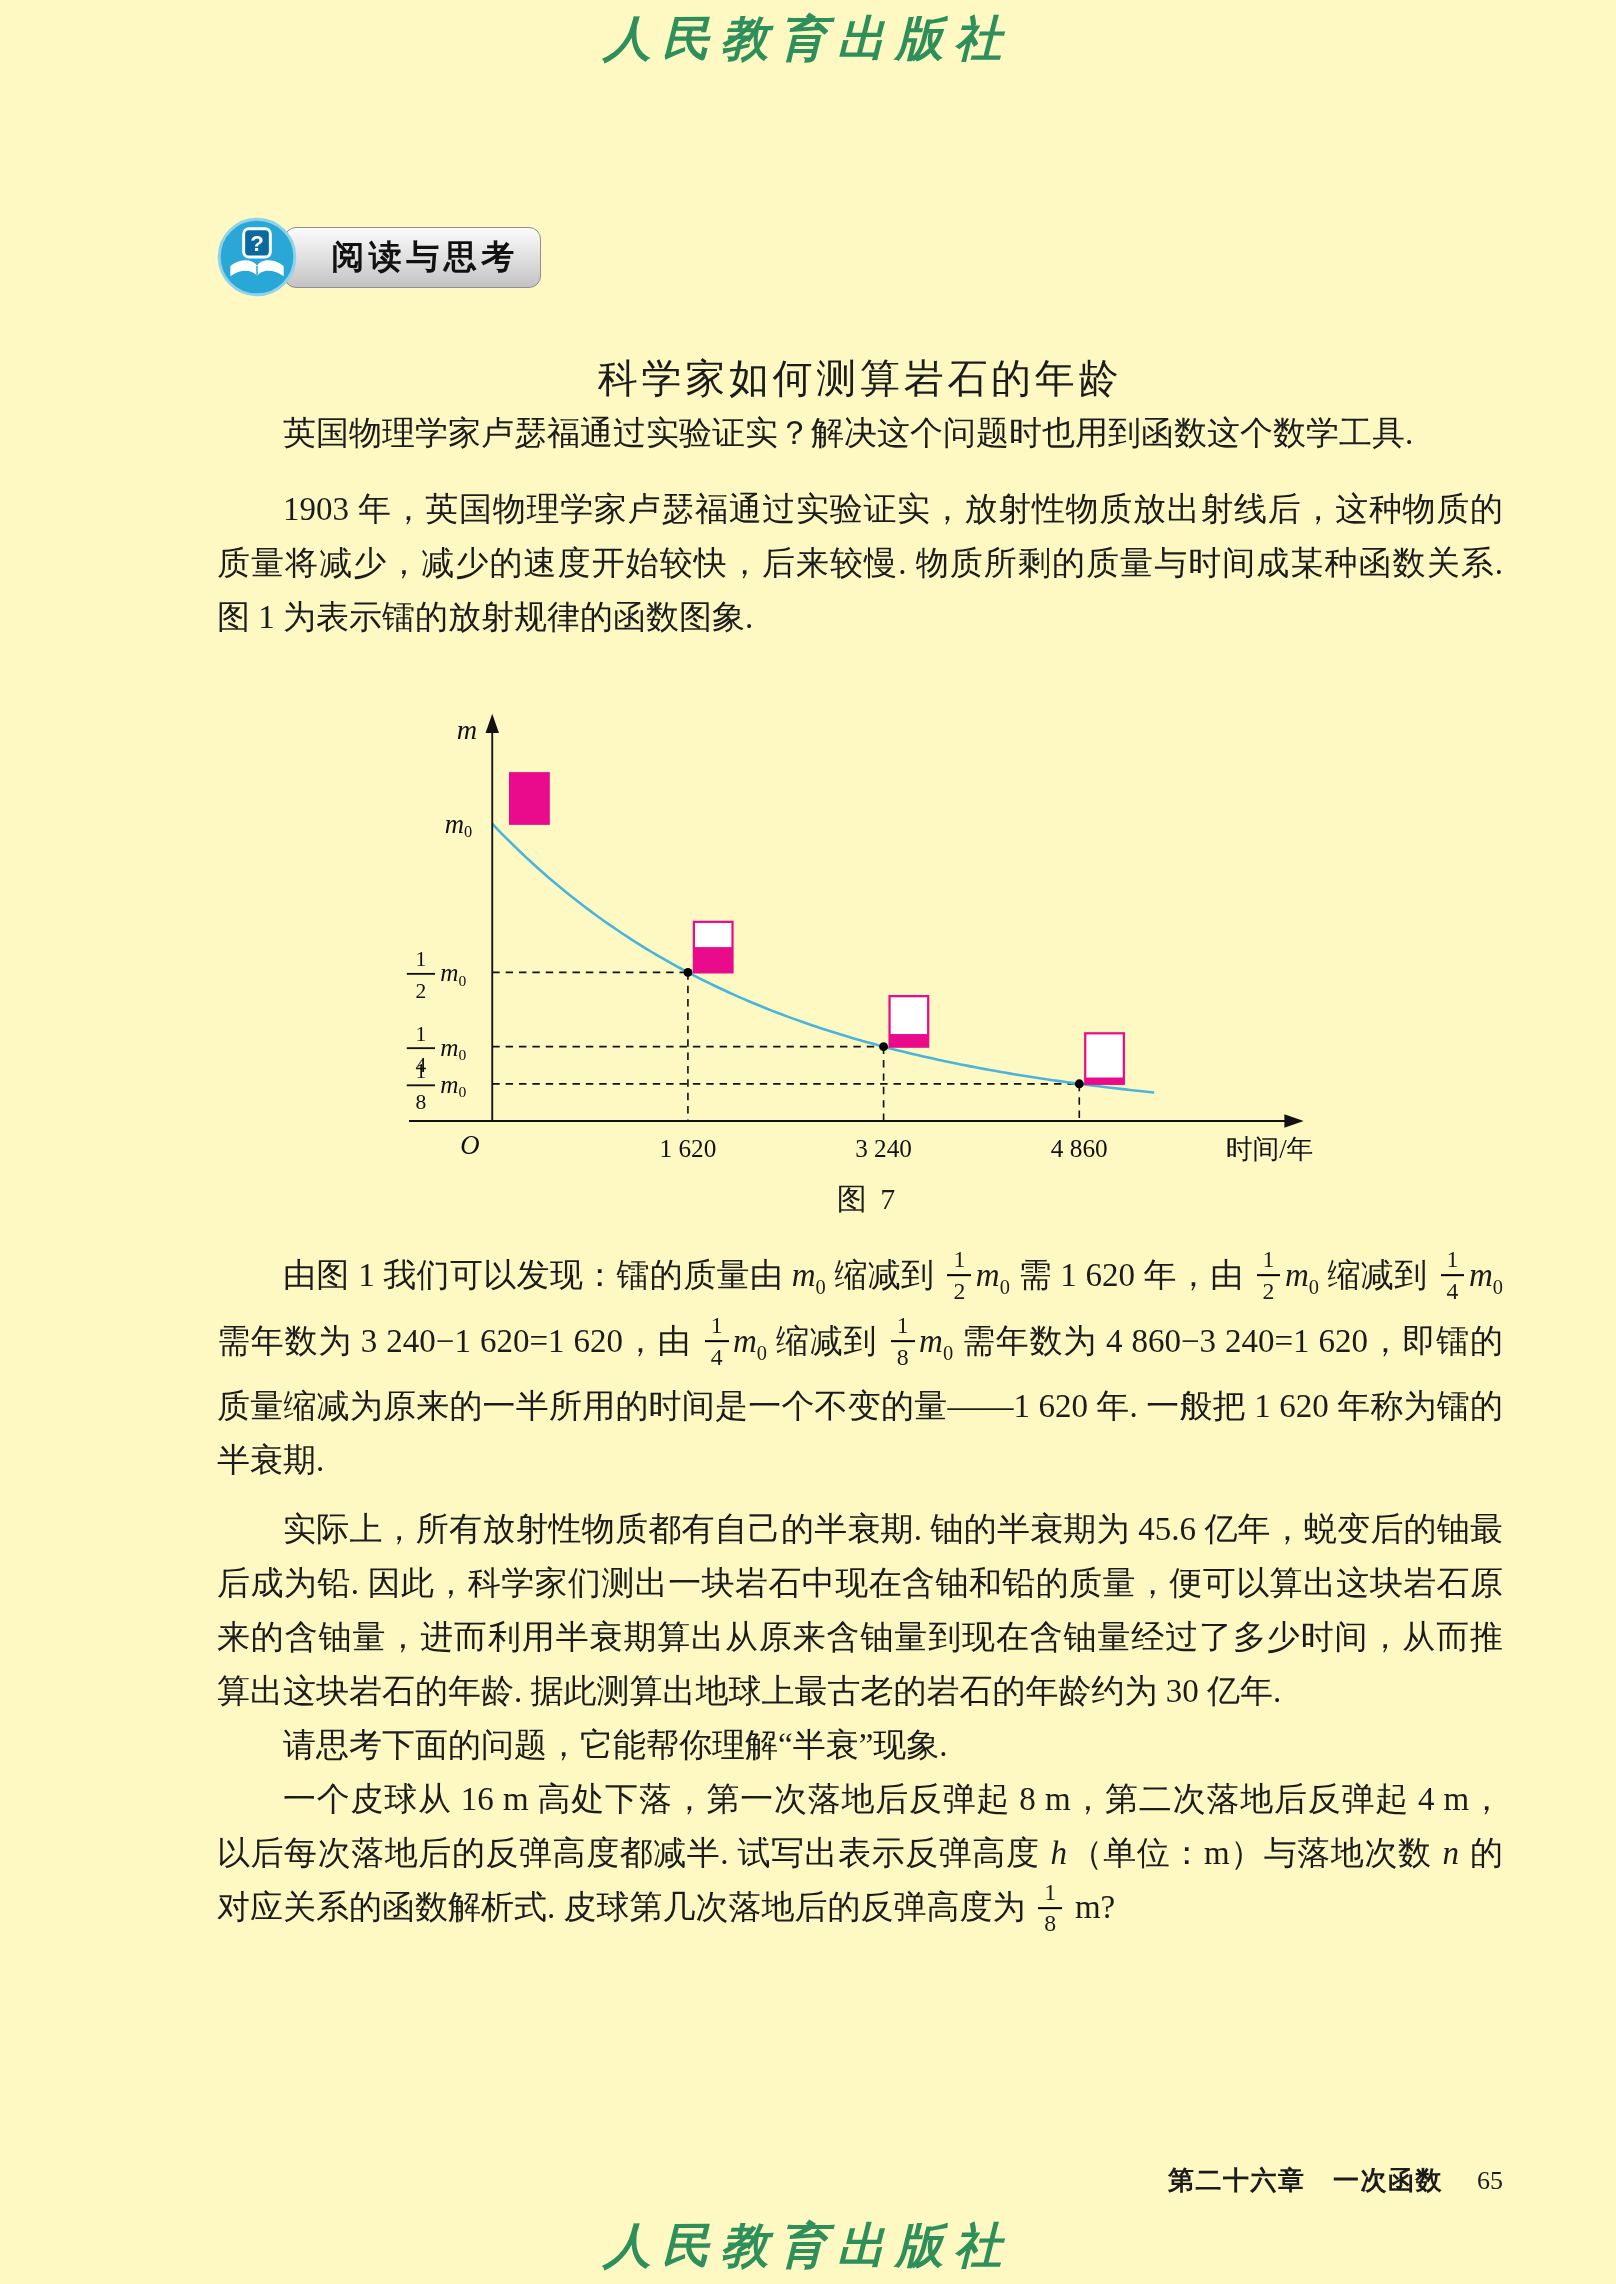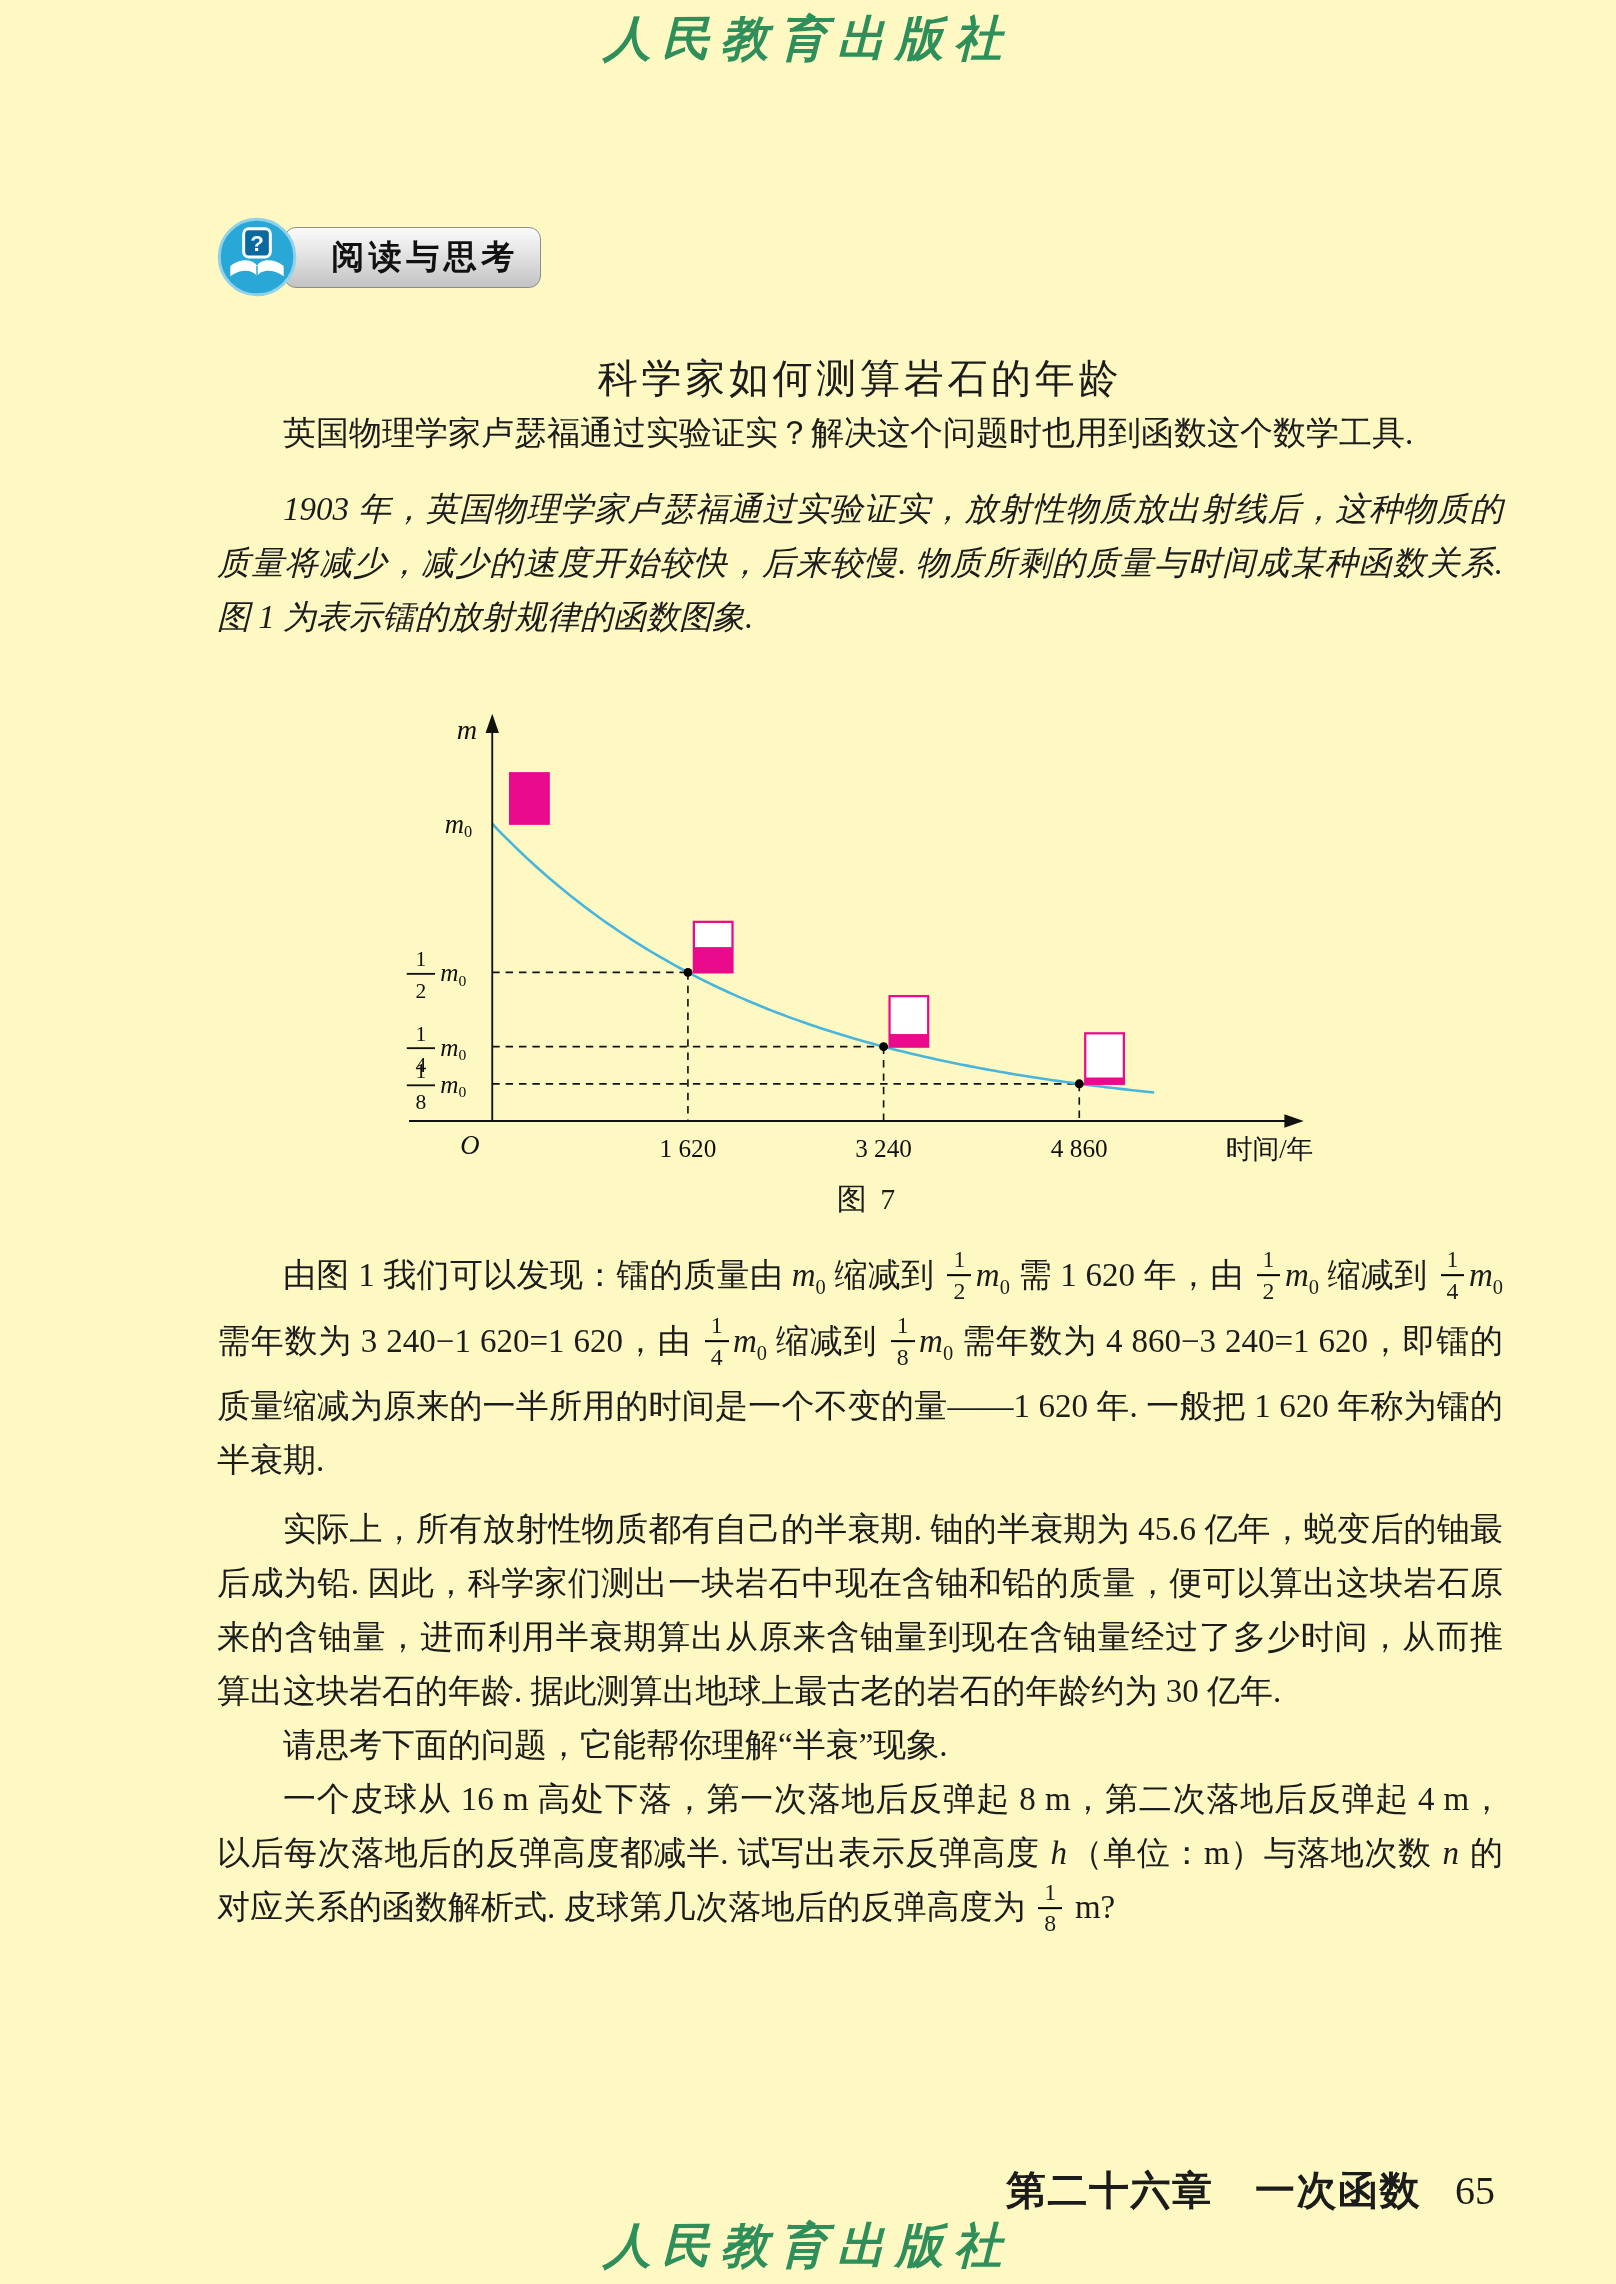--- a/index.html
+++ b/index.html
@@ -28,40 +28,40 @@
     letter-spacing:4.5px;color:#111;z-index:1;text-align:center;
   }
   
   h1.title{
     margin:52px 0 0 0;text-align:center;font-weight:normal;
     font-size:40px;letter-spacing:3.7px;
   }
   p.body{
     margin:0;font-size:33px;line-height:54px;text-align:justify;text-indent:2em;
   }
-  p.mt30{margin-top:22px;font-style:italic;}
+  p.mt30{margin-top:22px;}
   p.mt56{margin-top:28px;}
   p.mt20{margin-top:15px;}
   
   .frac{
     display:inline-block;vertical-align:middle;text-align:center;
     font-size:0.72em;line-height:1.12;margin:0 4.5px;transform:translateY(-0.12em);
     text-indent:0;
   }
   .frac .num{display:block;border-bottom:2.2px solid #000;padding:0 6px 1.5px;}
   .frac .den{display:block;padding-top:1.5px;}
   .m0 i{font-style:italic;}
   .m0 sub{font-size:0.62em;}
   i.var{font-style:italic;padding:0 2.2px;}
   
   figure.fig{margin:46px 0 0 171px;width:959px;}
   figure.fig figcaption{text-align:center;font-size:30px;margin-top:6px;letter-spacing:3px;}
   #chart svg{display:block;font-family:"Liberation Serif", serif;}
   
-  .footer{position:absolute;top:2163px;right:121px;font-size:40px;white-space:nowrap;margin-left:40px;}
+  .footer{position:absolute;top:2163px;right:113px;font-size:26px;white-space:nowrap;margin-left:40px;}
   .footer .chapter{font-weight:bold;letter-spacing:1.5px;}
   .footer .pagenum{margin-left:34px;}
 </style>
 </head>
 <body>
 
 <div class="page">
 
   <div class="logo logo-top">人民教育出版社</div>
 

